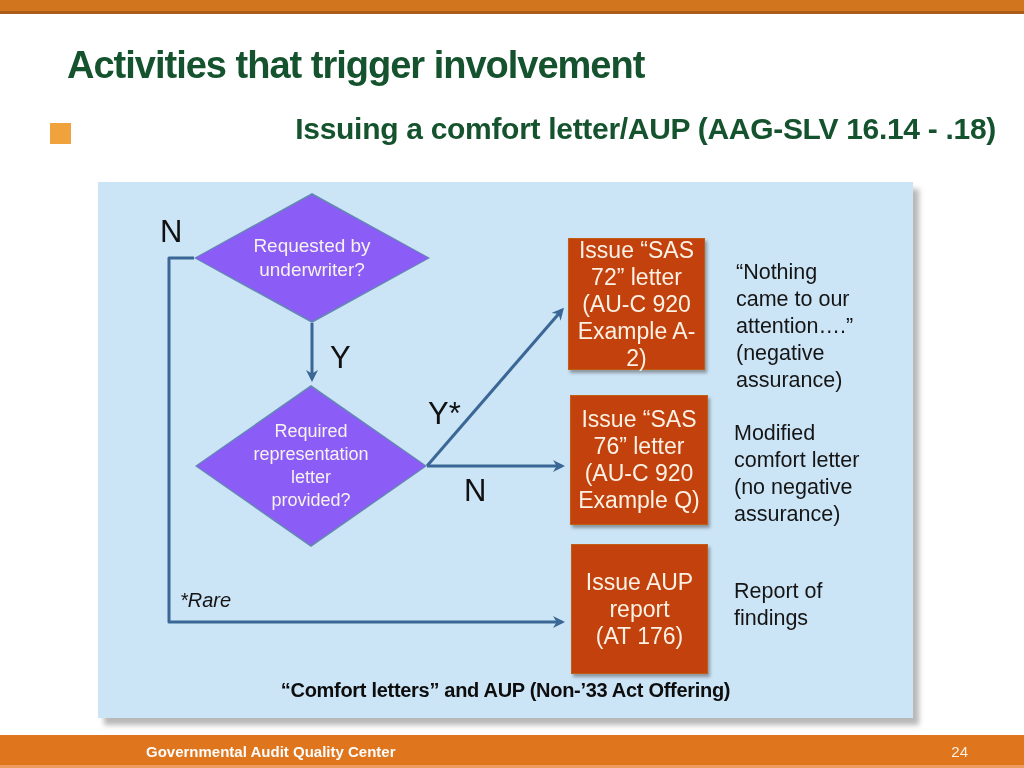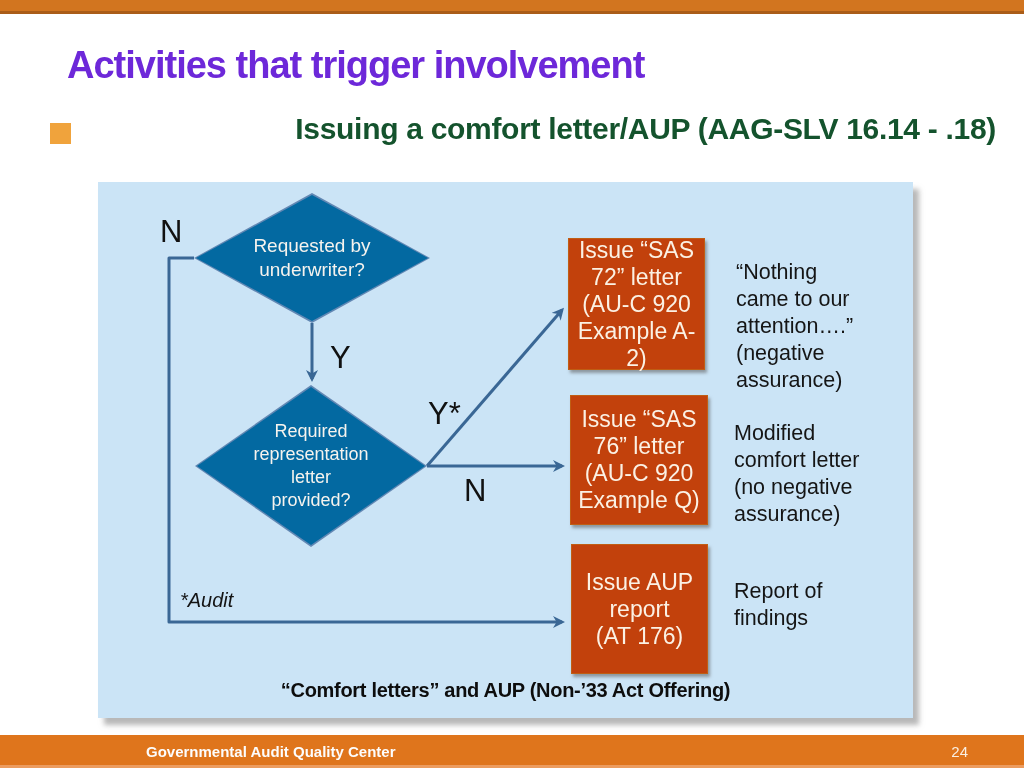--- a/index.html
+++ b/index.html
@@ -8,21 +8,21 @@
     background:#ffffff;font-family:"Liberation Sans", sans-serif;
   }
   
   .top-bar{
     position:absolute;left:0;top:0;width:1024px;height:11px;
     background:#d2751f;border-bottom:3px solid #aa5d18;
   }
   
   .title{
     position:absolute;left:67px;top:44px;width:900px;
-    font-size:38px;font-weight:bold;color:#6d28d9;letter-spacing:-1px;
+    font-size:38px;font-weight:bold;color:#14532d;letter-spacing:-1px;
   }
   
   .bullet-square{
     position:absolute;left:50px;top:123px;width:21px;height:21px;
     background:#f0a33c;
   }
   .bullet-text{
     position:absolute;left:96px;top:112px;width:900px;
     font-size:30px;font-weight:bold;color:#14532d;letter-spacing:-0.3px;text-align:right;
   }
@@ -36,21 +36,21 @@
   
   .diamond{
     position:absolute;
     clip-path:polygon(50% 0, 100% 50%, 50% 100%, 0 50%);
     background:#6288b4;
     filter:drop-shadow(2px 3px 2px rgba(50,60,80,0.45));
   }
   .diamond-inner{
     position:absolute;left:2px;top:2px;right:2px;bottom:2px;
     clip-path:polygon(50% 0, 100% 50%, 50% 100%, 0 50%);
-    background:#0369a1;
+    background:#8b5cf6;
     display:flex;align-items:center;justify-content:center;
     text-align:center;color:#f6f3ee;white-space:pre-line;
   }
   .d1{left:96px;top:11px;width:236px;height:130px;}
   .d1 .diamond-inner{font-size:19px;line-height:24px;}
   .d2{left:97px;top:203px;width:232px;height:162px;}
   .d2 .diamond-inner{font-size:18px;line-height:23px;}
   
   .obox{
     position:absolute;background:#c2410c;border:1px solid #c05e14;
@@ -142,21 +142,21 @@
 representation
 letter
 provided?</div>
     </div>
 
     <div class="edge-label l-n1">N</div>
     <div class="edge-label l-y">Y</div>
     <div class="edge-label l-ystar">Y*</div>
     <div class="edge-label l-n2">N</div>
 
-    <div class="footnote">*Audit</div>
+    <div class="footnote">*Rare</div>
 
     <div class="obox b1">Issue “SAS
 72” letter
 (AU-C 920
 Example A-2)</div>
     <div class="obox b2">Issue “SAS
 76” letter
 (AU-C 920
 Example Q)</div>
     <div class="obox b3">Issue AUP

